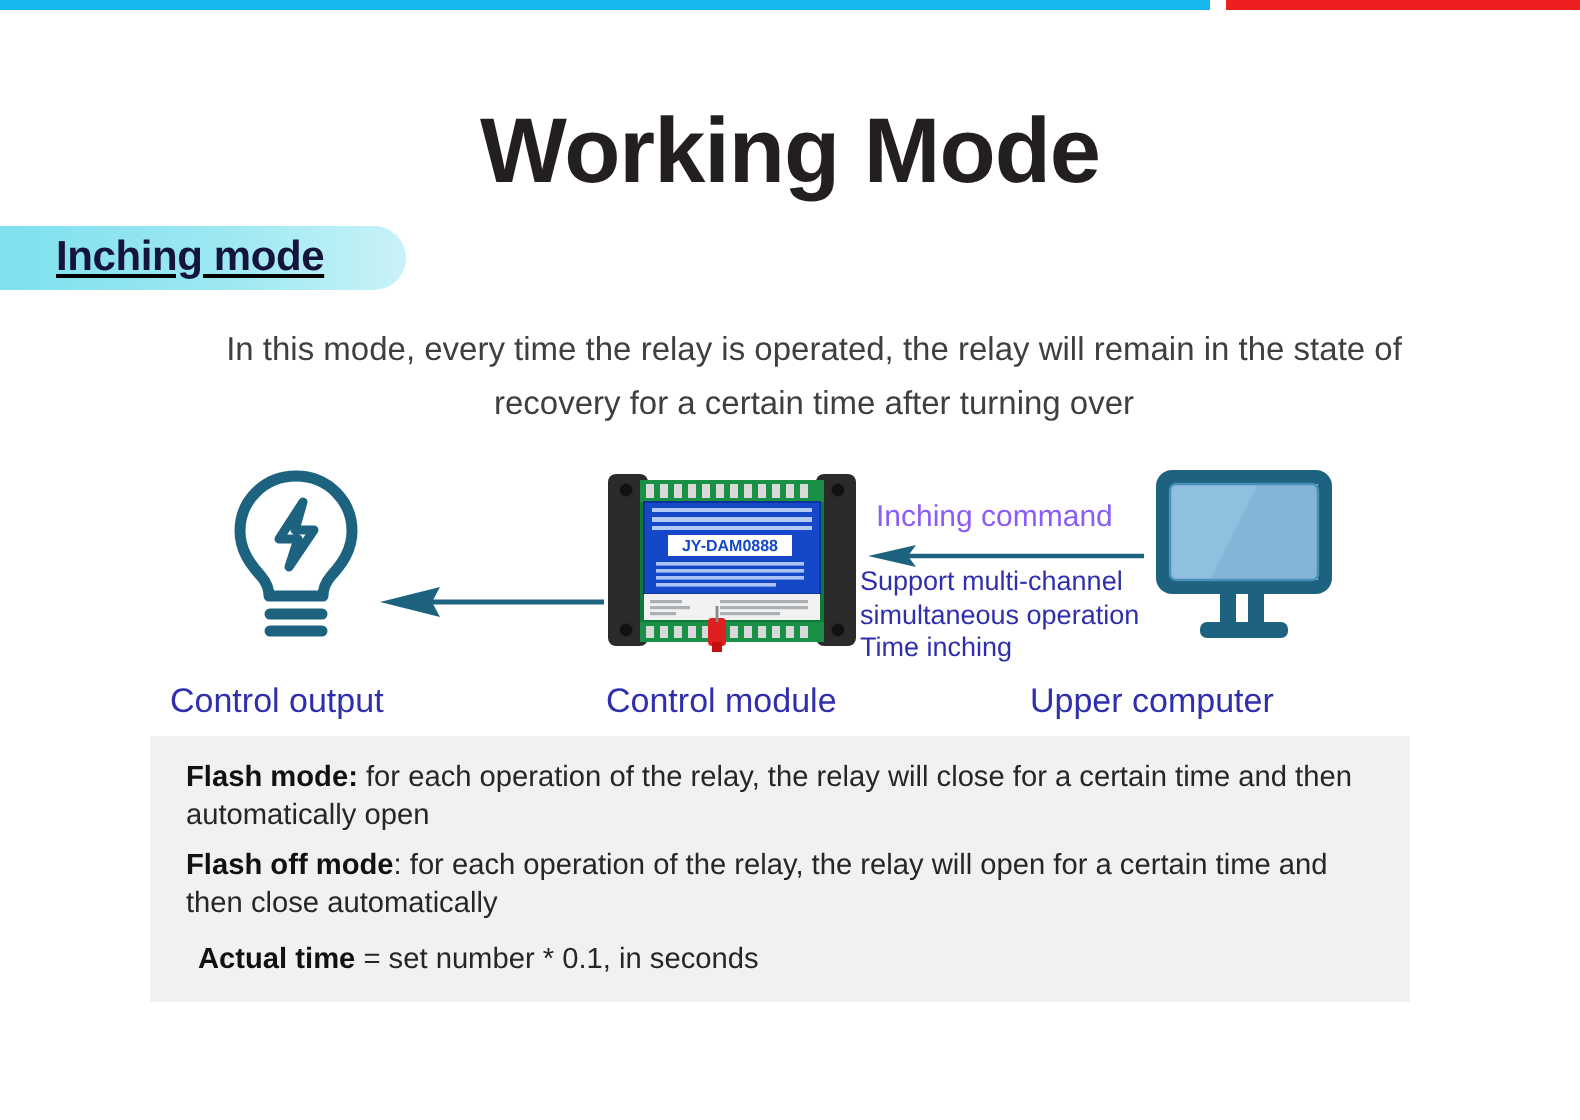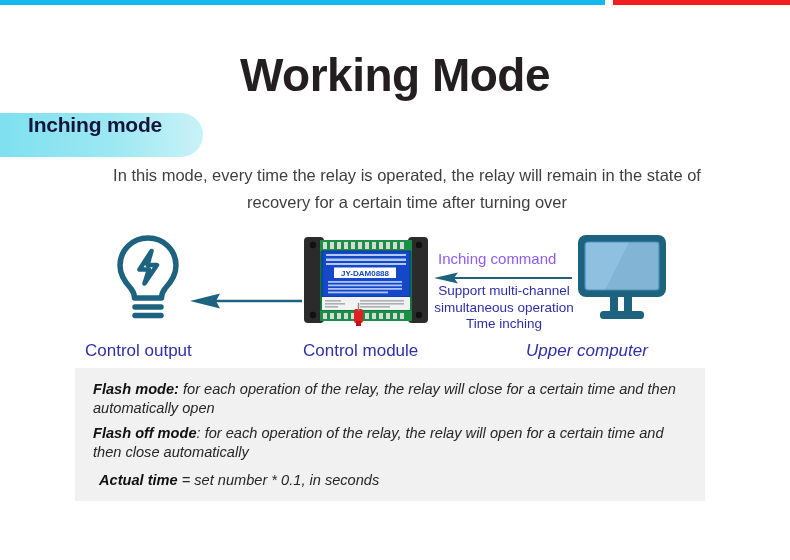--- a/index.html
+++ b/index.html
@@ -50,25 +50,26 @@
     letter-spacing: -0.5px;
     font-family: "Liberation Sans", sans-serif;
   }
 
   
   #mode-badge {
     position: absolute;
     left: 0;
     top: 113px;
     width: 203px;
-    height: 44px;
+    height: 32px;
     background: linear-gradient(to right, #7fe0ef 0%, #9ce8f2 55%, #c9f2f7 100%);
     border-radius: 0 22px 22px 0;
     display: flex;
-    align-items: flex-start;
+    align-items: center;
+    text-decoration: underline;
   }
   #mode-badge .badge-text {
     margin-left: 28px;
     font-size: 21px;
     font-weight: 600;
     color: #14143c;
     letter-spacing: -0.2px;
   }
 
   
@@ -143,21 +144,20 @@
     left: 434px;
     top: 46px;
     width: 138px;
     height: 14px;
   }
   #command-details {
     position: absolute;
     left: 430px;
     top: 58px;
     width: 148px;
-    text-align: center;
     font-size: 13.5px;
     line-height: 16.5px;
     color: #2f2fae;
   }
 
   
   #labels-row {
     position: absolute;
     top: 341px;
     left: 0;
@@ -165,39 +165,38 @@
     height: 26px;
   }
   .node-label {
     position: absolute;
     font-size: 17px;
     color: #2f2fae;
     white-space: nowrap;
   }
   #label-control-output { left: 85px; top: 0; }
   #label-control-module { left: 303px; top: 0; }
-  #label-upper-computer { left: 526px; top: 0; font-style: italic; }
+  #label-upper-computer { left: 515px; top: 0; }
 
   
   #info-box {
     position: absolute;
     left: 75px;
     top: 368px;
     width: 630px;
     height: 133px;
     background: #f1f1f1;
     box-sizing: border-box;
     padding: 12px 18px 10px 18px;
   }
   .info-para {
     font-size: 14.6px;
     line-height: 18.5px;
     color: #262626;
     margin: 0 0 7px 0;
-    font-style: italic;
   }
   .info-para .lead {
     font-weight: bold;
     color: #111111;
   }
   #info-actual {
     margin-top: 10px;
     margin-bottom: 0;
     padding-left: 6px;
   }

